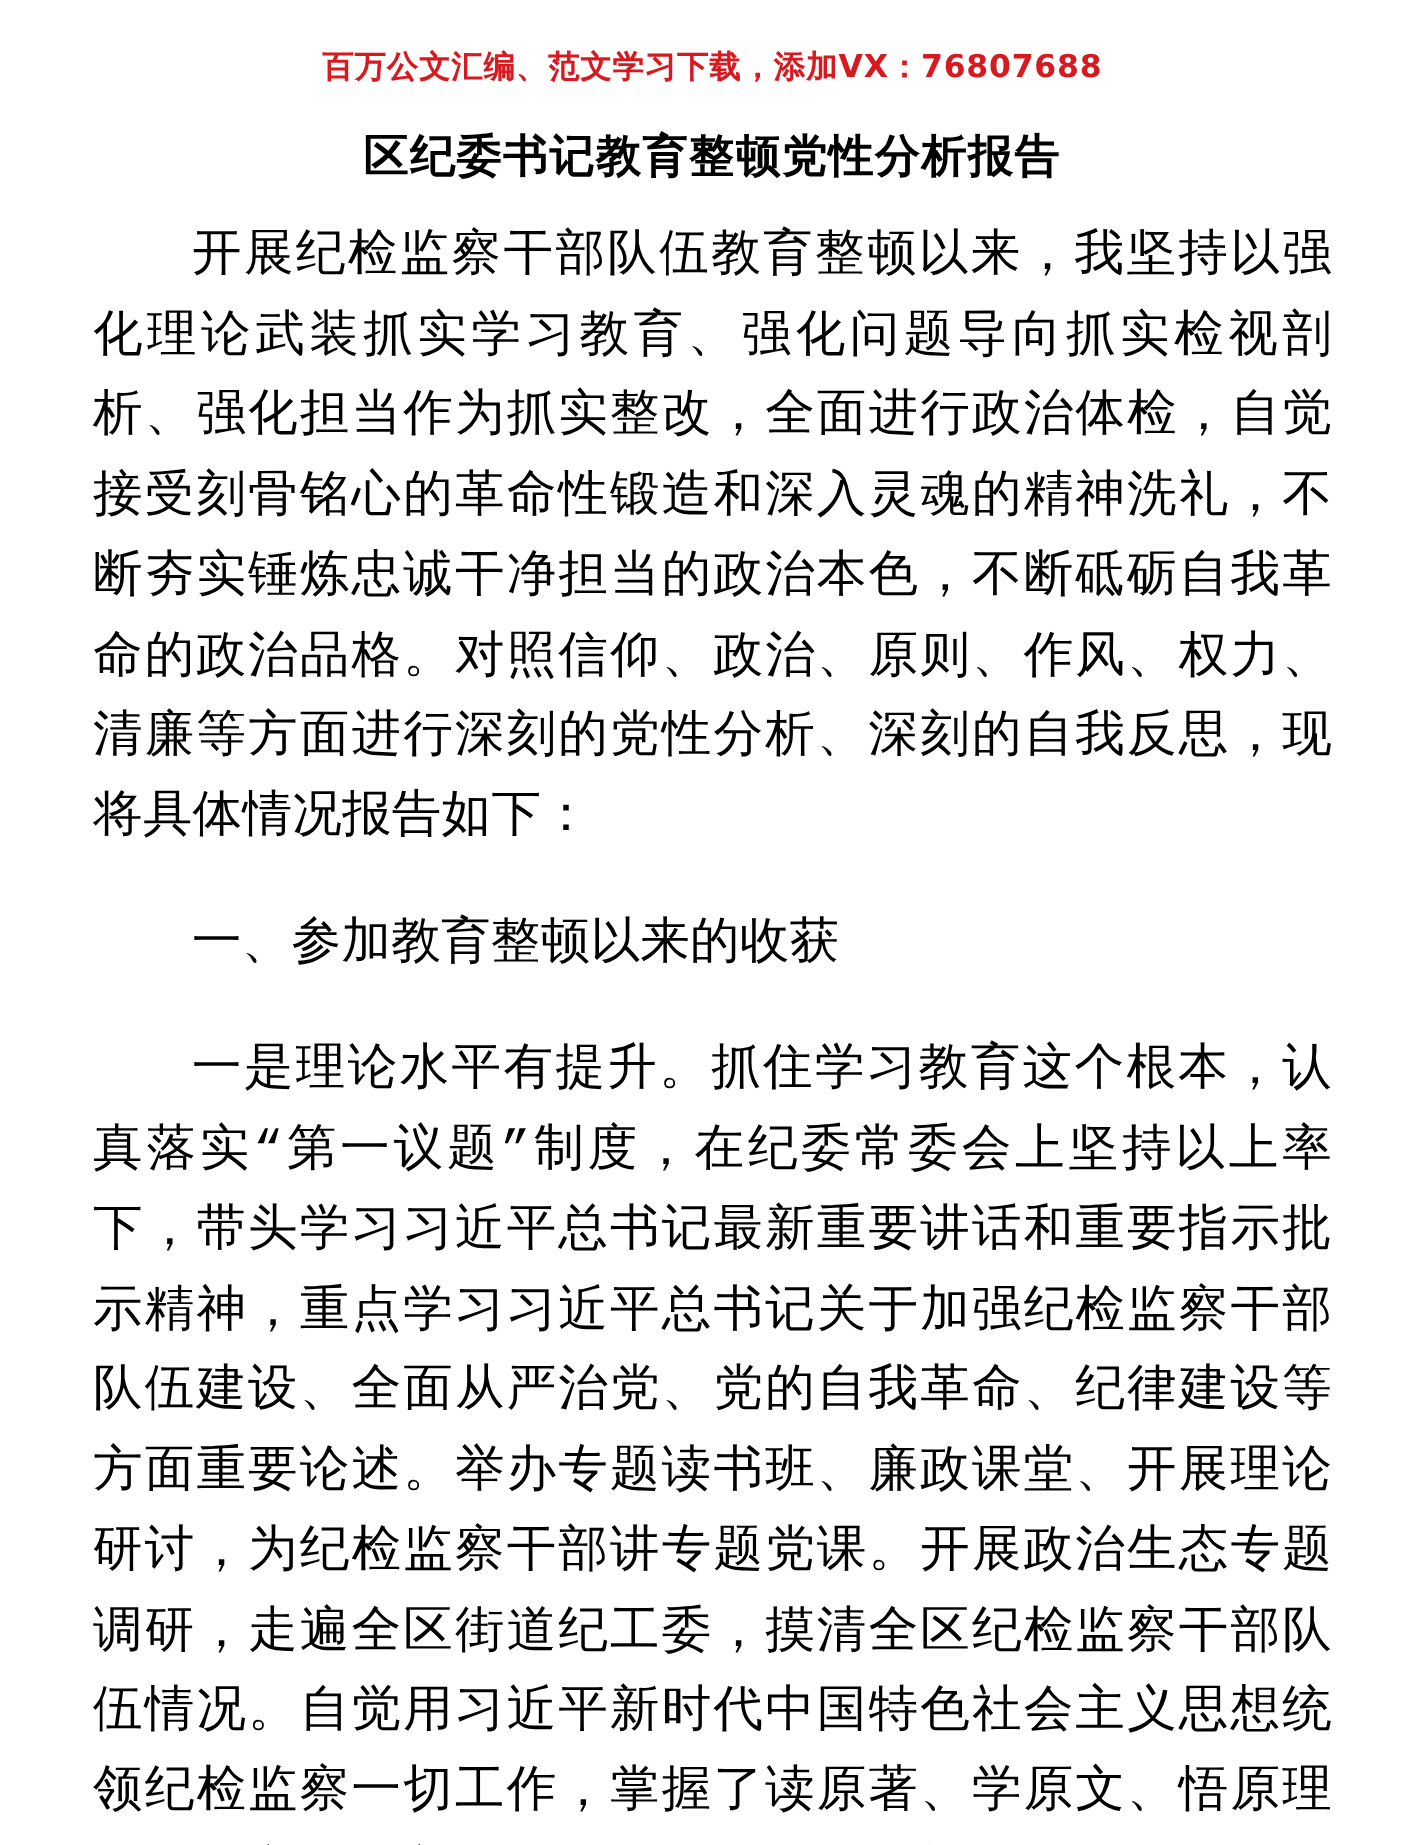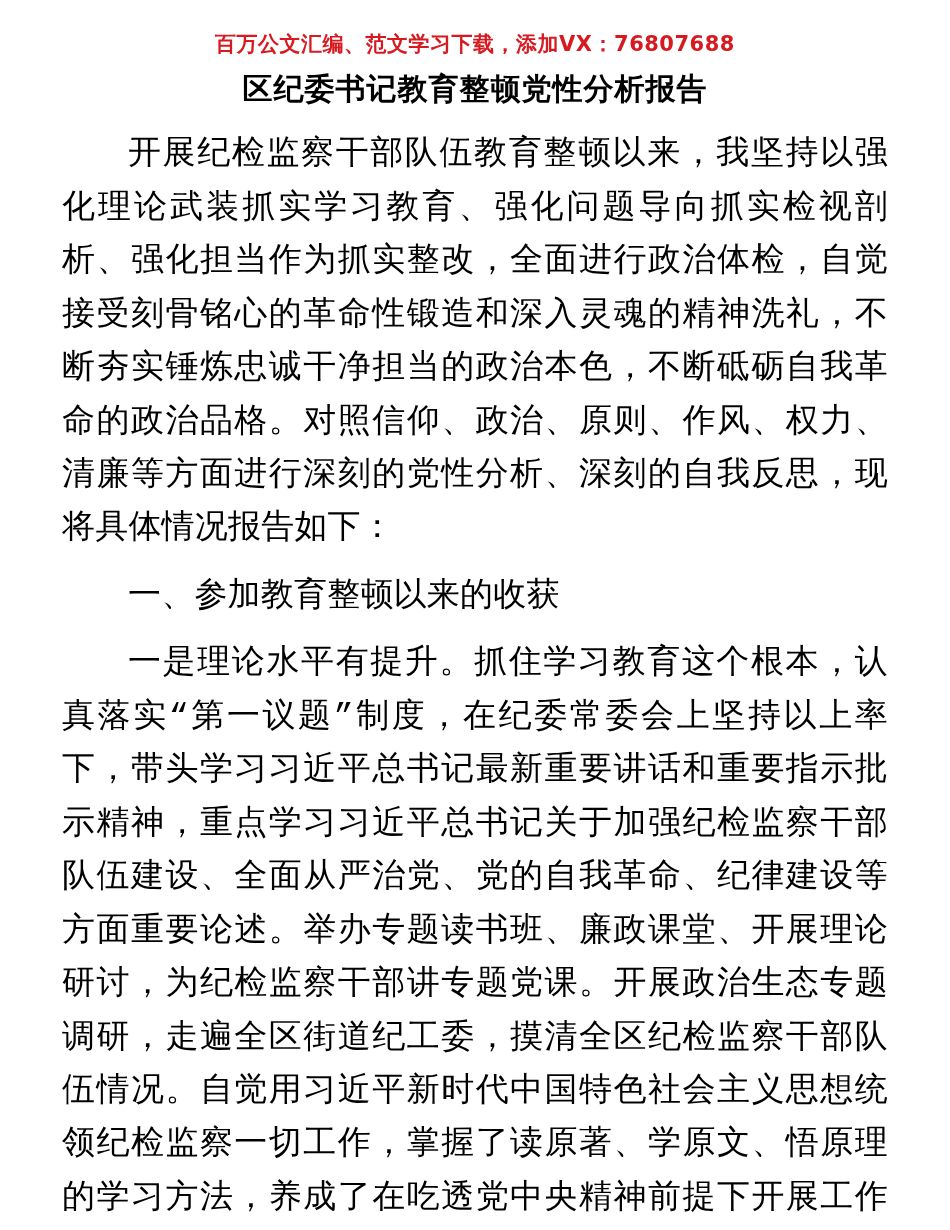--- a/index.html
+++ b/index.html
@@ -26,21 +26,21 @@
     margin-top: 32px;
     text-align: center;
     color: #d71920;
     font-family: "DejaVu Sans", "Liberation Sans", sans-serif;
     font-size: 21px;
     font-weight: bold;
     letter-spacing: 0.5px;
     line-height: 1.2;
   }
   .doc-title {
-    margin-top: 12px;
+    margin-top: 28px;
     text-align: center;
     font-family: "DejaVu Sans", "Liberation Sans", sans-serif;
     font-size: 30px;
     font-weight: bold;
     letter-spacing: 1px;
     line-height: 1.3;
   }
   .body-text {
     margin-top: 20px;
     font-family: Liberation Mono, monospace;
@@ -48,21 +48,21 @@
     line-height: 1.62;
     text-align: justify;
     text-justify: inter-ideograph;
     letter-spacing: 0.2px;
   }
   .para {
     text-indent: 2em;
     margin: 0 0 5px 0;
   }
   .para.spaced {
-    margin-top: 14px;
+    margin-top: 31px;
   }
 </style>
 </head>
 <body>
 
 <div class="page">
 
   <div class="watermark">百万公文汇编、范文学习下载，添加VX：76807688</div>
 
   <h1 class="doc-title">区纪委书记教育整顿党性分析报告</h1>

